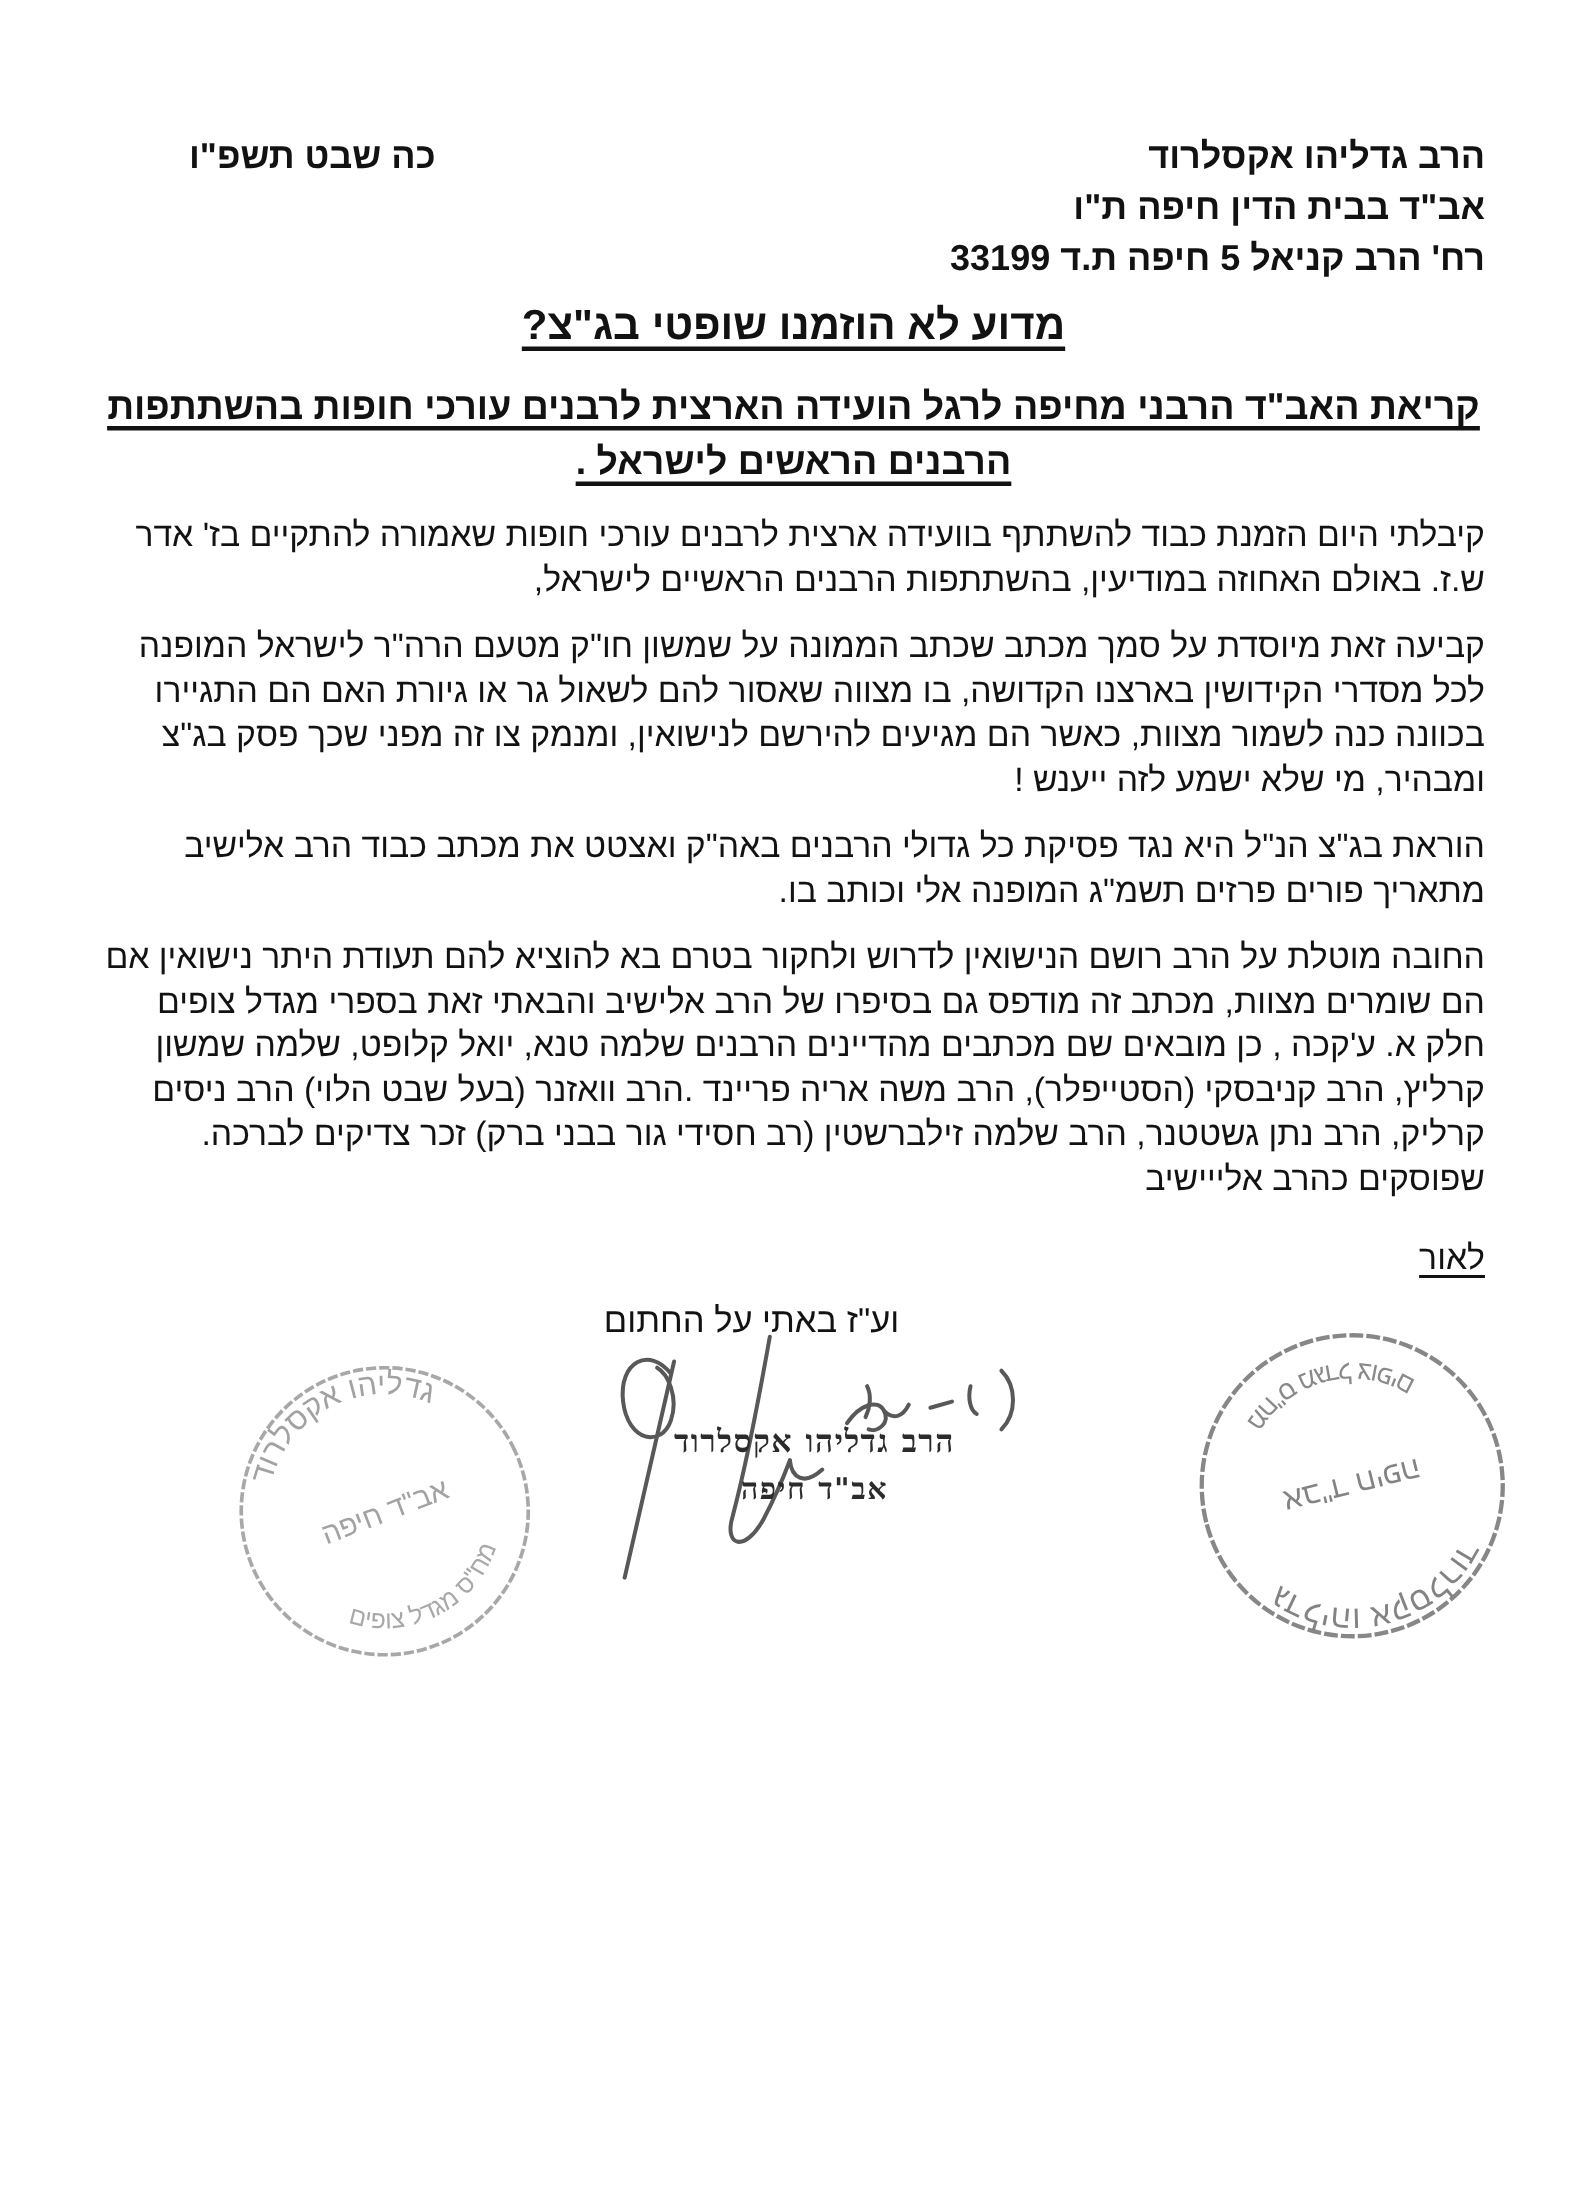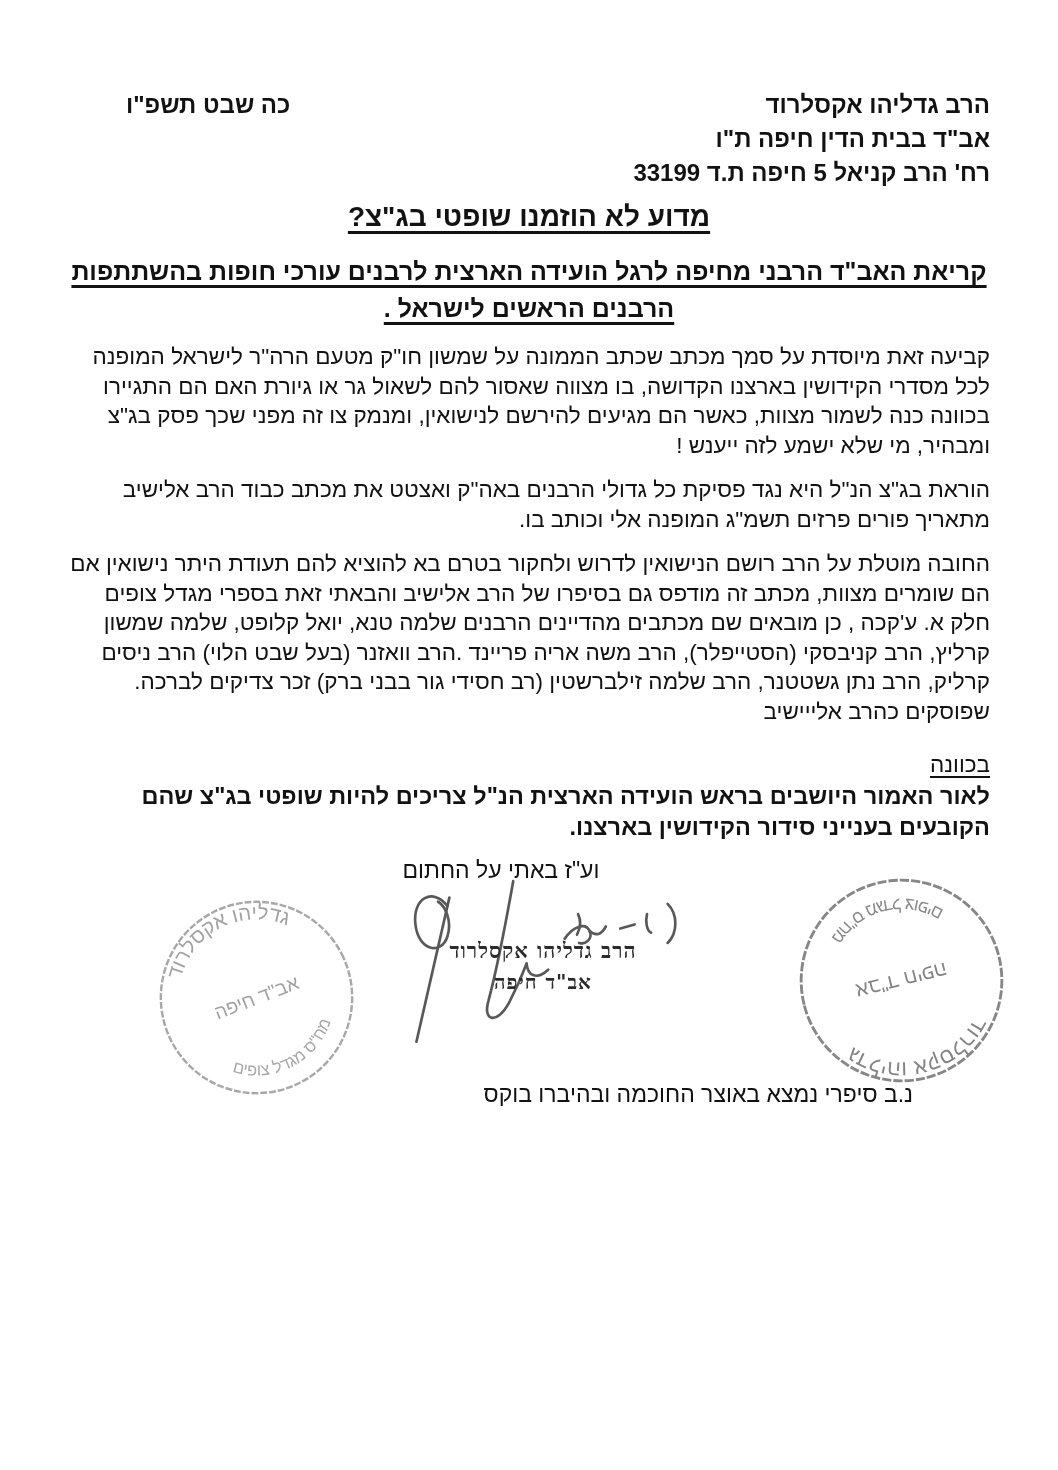--- a/index.html
+++ b/index.html
@@ -47,27 +47,27 @@
     <div class="lh-line">אב"ד בבית הדין חיפה ת"ו</div>
     <div class="lh-line">רח' הרב קניאל 5 חיפה ת.ד 33199</div>
     <div class="date">כה שבט תשפ"ו</div>
   </div>
 
   <div class="title">מדוע לא הוזמנו שופטי בג"צ?</div>
 
   <div class="subtitle">קריאת האב"ד הרבני מחיפה לרגל הועידה הארצית לרבנים עורכי חופות בהשתתפות הרבנים הראשים לישראל .</div>
 
   <div class="body-text">
+    <p>קיבלתי היום הזמנת כבוד להשתתף בוועידה ארצית  לרבנים עורכי חופות שאמורה להתקיים בז' אדר ש.ז. באולם האחוזה במודיעין, בהשתתפות הרבנים הראשיים לישראל,</p>
     <p>קביעה זאת מיוסדת על סמך מכתב שכתב הממונה על שמשון חו"ק מטעם הרה"ר לישראל המופנה לכל מסדרי הקידושין בארצנו הקדושה, בו מצווה שאסור להם לשאול גר או גיורת האם הם התגיירו בכוונה כנה לשמור מצוות, כאשר הם מגיעים להירשם לנישואין, ומנמק צו זה מפני שכך פסק בג"צ ומבהיר, מי שלא ישמע לזה ייענש !</p>
     <p>הוראת בג"צ הנ"ל היא נגד פסיקת כל גדולי הרבנים באה"ק ואצטט את מכתב כבוד הרב אלישיב מתאריך פורים פרזים תשמ"ג המופנה אלי וכותב בו.</p>
     <p>החובה מוטלת על הרב רושם הנישואין לדרוש ולחקור בטרם בא להוציא להם תעודת היתר נישואין אם הם שומרים מצוות, מכתב זה מודפס גם בסיפרו של הרב אלישיב והבאתי זאת בספרי מגדל צופים חלק א. ע'קכה , כן מובאים שם מכתבים מהדיינים הרבנים שלמה טנא, יואל קלופט, שלמה שמשון קרליץ, הרב קניבסקי (הסטייפלר), הרב משה אריה פריינד .הרב וואזנר (בעל שבט הלוי) הרב ניסים קרליק, הרב נתן גשטטנר, הרב שלמה זילברשטין (רב חסידי גור בבני ברק) זכר צדיקים לברכה. שפוסקים כהרב אלייישיב</p>
   </div>
 
-  <div class="summary-heading">בכוונה</div>
-  <div class="summary-text">לאור האמור היושבים בראש הועידה הארצית הנ"ל צריכים להיות שופטי בג"צ שהם הקובעים בענייני סידור הקידושין בארצנו.</div>
+  <div class="summary-heading">לאור</div>
 
   <div class="sig-section">
 
     <div class="closing">וע"ז באתי על החתום</div>
 
     <div class="sig-scribble">
       <svg viewBox="0 0 310 170" width="330" height="175" fill="none" stroke="currentColor" stroke-width="2.6" stroke-linecap="round" opacity="0.85">
         <path d="M 64,30 C 50,12 30,22 33,48 C 36,74 58,78 64,60 C 69,45 62,30 55,26"></path>
         <path d="M 66,22 L 34,162"></path>
         <path d="M 128,6 C 122,40 112,92 104,122 C 98,142 112,146 124,124 C 134,105 138,94 141,86"></path>
@@ -115,15 +115,14 @@
         </text>
         <text font-size="17" fill="currentColor" text-anchor="middle" opacity="0.88">
           <textPath href="#arcBotR" startOffset="50%">מח"ס מגדל צופים</textPath>
         </text>
         <text x="105" y="112" font-size="20" text-anchor="middle" fill="currentColor" opacity="0.92">אב"ד חיפה</text>
       </svg>
     </div>
 
   </div>
 
-  <div class="postscript">נ.ב סיפרי נמצא באוצר החוכמה ובהיברו בוקס</div>
 
 </div>
 
 </body></html>

